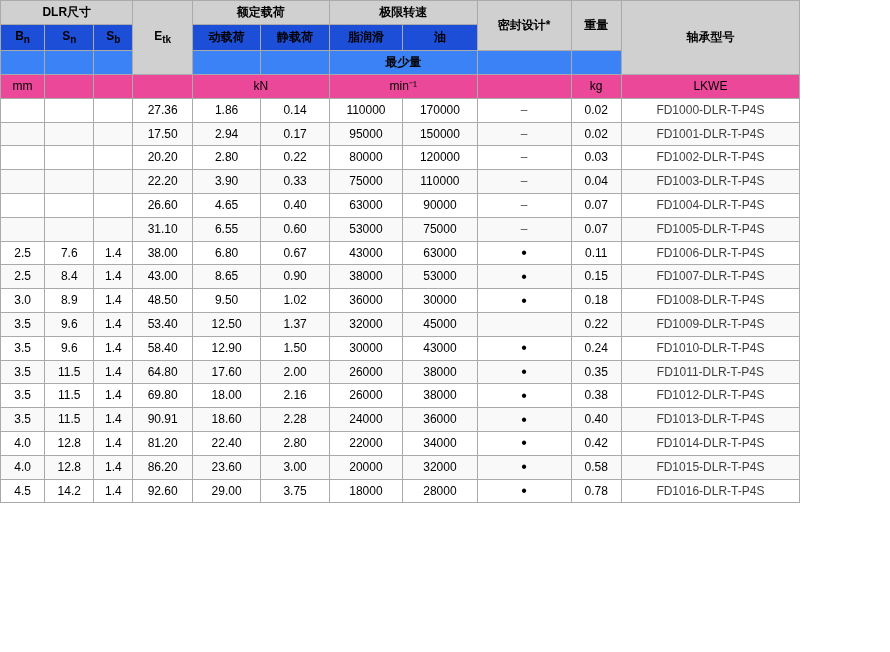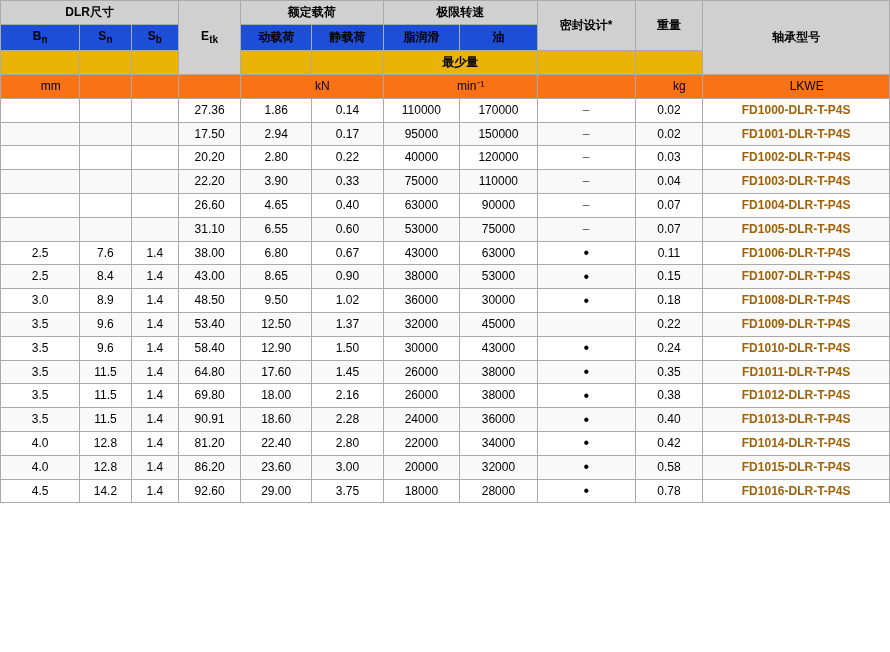--- a/index.html
+++ b/index.html
@@ -3,46 +3,46 @@
   <meta charset="utf-8">
   <style>
     * { box-sizing: border-box; margin: 0; padding: 0; }
     body {
       font-family: Arial, sans-serif;
       font-size: 12px;
       background: #fff;
       width: 890px;
     }
     .table-container {
-      width: 890px;
+      width: 800px;
       overflow: hidden;
     }
     table {
       width: 100%;
       border-collapse: collapse;
       border: 1px solid #aaa;
     }
     th, td {
       border: 1px solid #aaa;
       text-align: center;
       padding: 3px 4px;
       line-height: 1.4;
       white-space: nowrap;
     }
     thead tr th {
       background: #e8e8e8;
       font-weight: bold;
     }
     .header-row-1 th { background: #d0d0d0; }
     .header-row-2 th { background: #1d4ed8; }
-    .header-row-3 th { background: #eab308; }
-    .units-row td { background: #f97316; font-style: normal; padding-left: 25px; }
+    .header-row-3 th { background: #3b82f6; }
+    .units-row td { background: #ec4899; font-style: normal; }
     tbody tr:nth-child(odd) { background: #fff; }
     tbody tr:nth-child(even) { background: #f9f9f9; }
-    .model-col { font-weight: bold; color: #a16207; }
+    .model-col { font-weight: normal; color: #404040; }
     .dash { color: #555; }
     .dot { font-size: 16px; line-height: 1; }
   </style>
 </head>
 <body>
 
 <div class="table-container">
   <table>
     <thead>
 
@@ -116,21 +116,21 @@
           <td>0.02</td>
           <td class="model-col">FD1001-DLR-T-P4S</td>
         </tr>
         <tr>
           <td></td>
           <td></td>
           <td></td>
           <td>20.20</td>
           <td>2.80</td>
           <td>0.22</td>
-          <td>40000</td>
+          <td>80000</td>
           <td>120000</td>
           <td class="dash">–</td>
           <td>0.03</td>
           <td class="model-col">FD1002-DLR-T-P4S</td>
         </tr>
         <tr>
           <td></td>
           <td></td>
           <td></td>
           <td>22.20</td>
@@ -232,21 +232,21 @@
           <td class="dot">•</td>
           <td>0.24</td>
           <td class="model-col">FD1010-DLR-T-P4S</td>
         </tr>
         <tr>
           <td>3.5</td>
           <td>11.5</td>
           <td>1.4</td>
           <td>64.80</td>
           <td>17.60</td>
-          <td>1.45</td>
+          <td>2.00</td>
           <td>26000</td>
           <td>38000</td>
           <td class="dot">•</td>
           <td>0.35</td>
           <td class="model-col">FD1011-DLR-T-P4S</td>
         </tr>
         <tr>
           <td>3.5</td>
           <td>11.5</td>
           <td>1.4</td>

